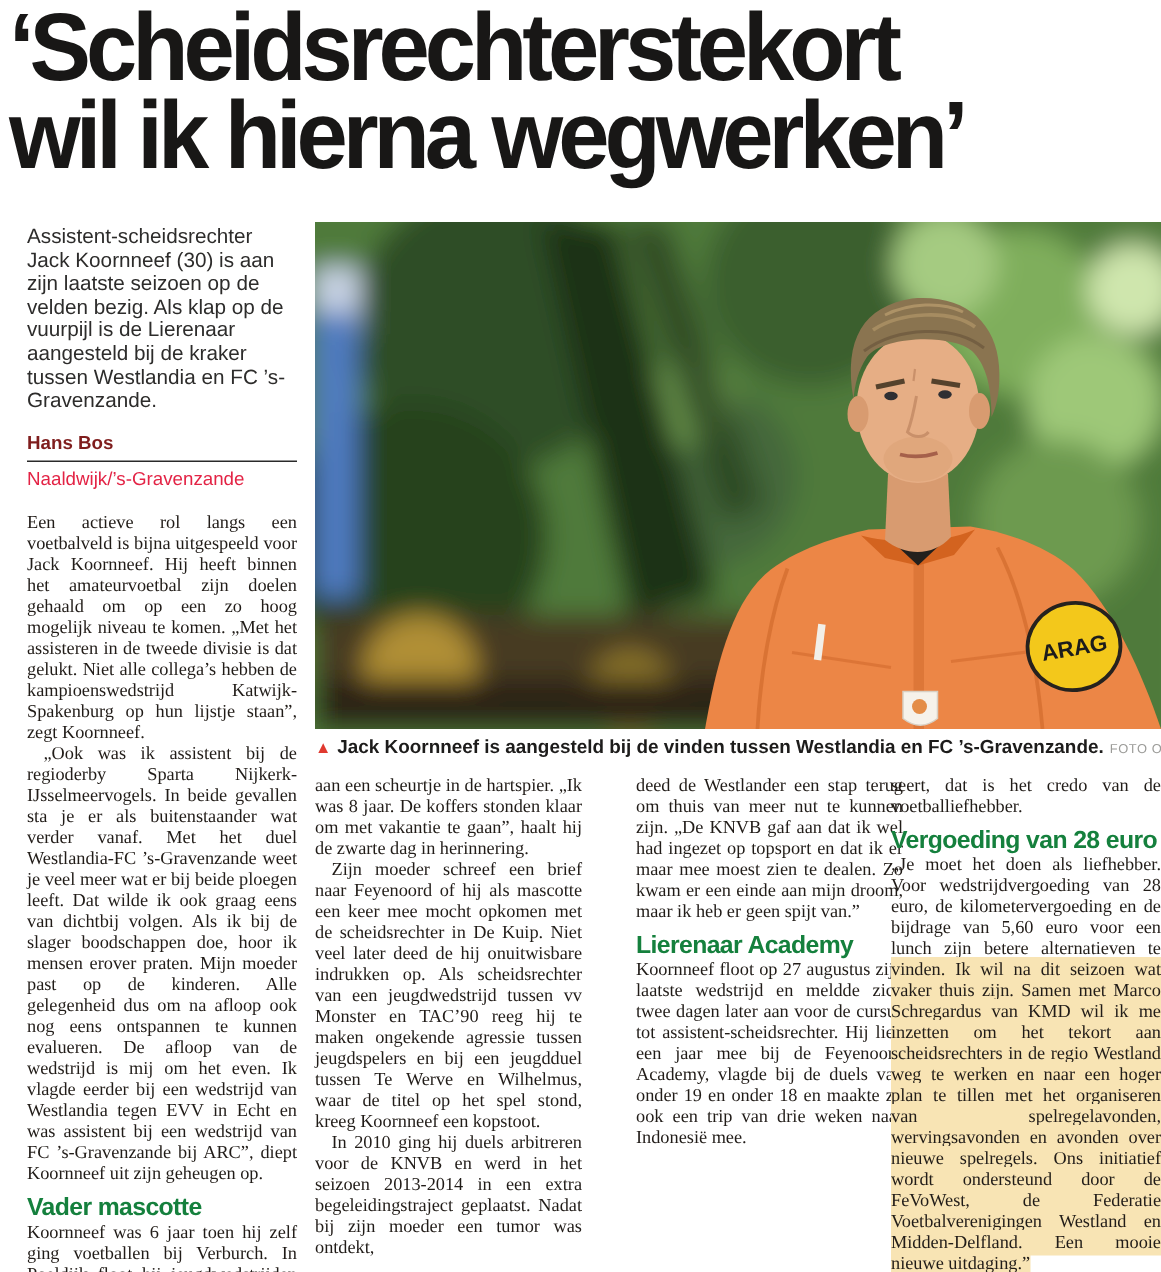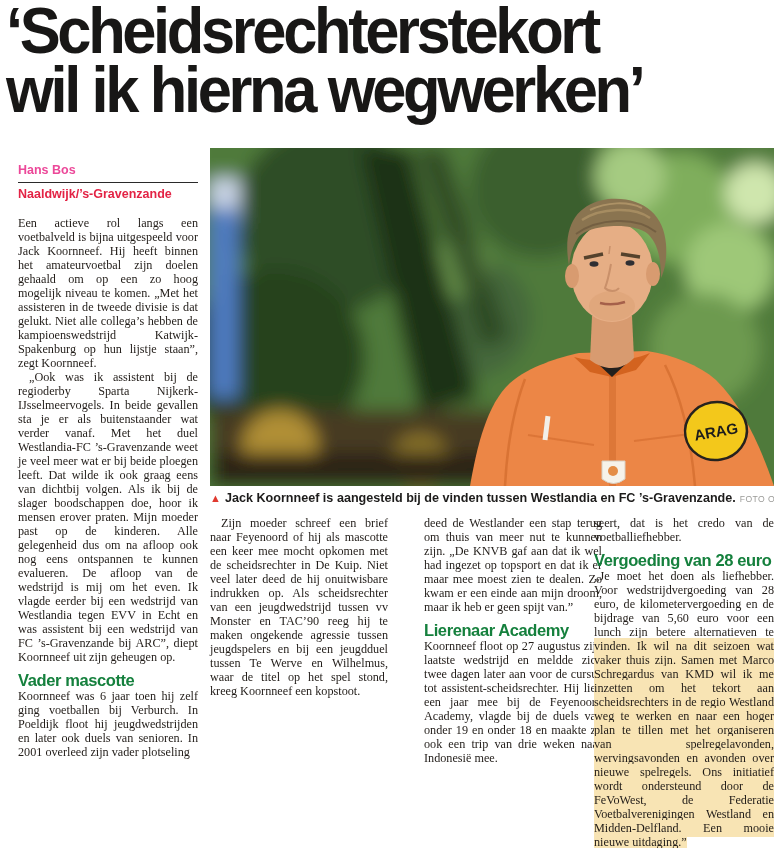--- a/index.html
+++ b/index.html
@@ -18,23 +18,23 @@
   }
   .hl-line{display:block;white-space:nowrap;}
 
   
   .leftcol{position:absolute;left:18px;top:150px;width:180px;}
   .lead{
     margin:0;font-size:13.8px;line-height:15.6px;color:#2d2c2b;
     font-family:"Liberation Sans",sans-serif;
   }
   .byline{margin-top:13px;}
-  .byline .author{font-size:12.5px;font-weight:bold;color:#ec4899;padding-bottom:5px;}
+  .byline .author{font-size:12.5px;font-weight:bold;color:#7f1d1d;padding-bottom:5px;}
   .byline .rule{border-top:1.5px solid #2a2a2a;margin:0 0 4px 0;height:0;}
-  .byline .loc{font-size:12.5px;font-weight:bold;color:#e32345;}
+  .byline .loc{font-size:12.5px;font-weight:normal;color:#e32345;}
 
   
   .bodytext{
     font-family:"Liberation Serif",serif;font-size:12.2px;line-height:14px;
     text-align:justify;color:#211c18;
   }
   .leftcol .bodytext{margin-top:15px;}
   .bodytext p{margin:0;}
   .bodytext p.ind{text-indent:11px;}
   .subhead{
@@ -68,20 +68,21 @@
 <body>
 
 <div class="page">
 
   <h1 class="headline">
     <span class="hl-line">‘Scheidsrechterstekort</span>
     <span class="hl-line">wil ik hierna wegwerken’</span>
   </h1>
 
   <div class="leftcol">
+    <p class="lead">Assistent-scheidsrechter Jack Koornneef (30) is aan zijn laatste seizoen op de velden bezig. Als klap op de vuurpijl is de Lierenaar aangesteld bij de kraker tussen Westlandia en FC ’s-Gravenzande.</p>
     <div class="byline">
       <div class="author">Hans Bos</div>
       <div class="rule"></div>
       <div class="loc">Naaldwijk/’s-Gravenzande</div>
     </div>
     <div class="bodytext">
       <p>Een actieve rol langs een voetbalveld is bijna uitgespeeld voor Jack Koornneef. Hij heeft binnen het amateurvoetbal zijn doelen gehaald om op een zo hoog mogelijk niveau te komen. „Met het assisteren in de tweede divisie is dat gelukt. Niet alle collega’s hebben de kampioenswedstrijd Katwijk-Spakenburg op hun lijstje staan”, zegt Koornneef.</p>
       <p class="ind">„Ook was ik assistent bij de regioderby Sparta Nijkerk-IJsselmeervogels. In beide gevallen sta je er als buitenstaander wat verder vanaf. Met het duel Westlandia-FC ’s-Gravenzande weet je veel meer wat er bij beide ploegen leeft. Dat wilde ik ook graag eens van dichtbij volgen. Als ik bij de slager boodschappen doe, hoor ik mensen erover praten. Mijn moeder past op de kinderen. Alle gelegenheid dus om na afloop ook nog eens ontspannen te kunnen evalueren. De afloop van de wedstrijd is mij om het even. Ik vlagde eerder bij een wedstrijd van Westlandia tegen EVV in Echt en was assistent bij een wedstrijd van FC ’s-Gravenzande bij ARC”, diept Koornneef uit zijn geheugen op.</p>
       <h2 class="subhead">Vader mascotte</h2>
       <p>Koornneef was 6 jaar toen hij zelf ging voetballen bij Verburch. In Poeldijk floot hij jeugdwedstrijden en later ook duels van senioren. In 2001 overleed zijn vader plotseling</p>
@@ -157,21 +158,23 @@
         </g>
       </g>
     </svg>
   </div>
 
   <div class="caption">
     <span class="tri">▲</span><span class="cap-text">Jack Koornneef is aangesteld bij de vinden tussen Westlandia en FC ’s-Gravenzande.</span><span class="credit">FOTO ORANGE PICTURES</span>
   </div>
 
   <div class="col col2 bodytext">
+    <p>aan een scheurtje in de hartspier. „Ik was 8 jaar. De koffers stonden klaar om met vakantie te gaan”, haalt hij de zwarte dag in herinnering.</p>
     <p class="ind">Zijn moeder schreef een brief naar Feyenoord of hij als mascotte een keer mee mocht opkomen met de scheidsrechter in De Kuip. Niet veel later deed de hij onuitwisbare indrukken op. Als scheidsrechter van een jeugdwedstrijd tussen vv Monster en TAC’90 reeg hij te maken ongekende agressie tussen jeugdspelers en bij een jeugdduel tussen Te Werve en Wilhelmus, waar de titel op het spel stond, kreeg Koornneef een kopstoot.</p>
+    <p class="ind">In 2010 ging hij duels arbitreren voor de KNVB en werd in het seizoen 2013-2014 in een extra begeleidingstraject geplaatst. Nadat bij zijn moeder een tumor was ontdekt,</p>
   </div>
 
   <div class="col col3 bodytext">
     <p>deed de Westlander een stap terug om thuis van meer nut te kunnen zijn. „De KNVB gaf aan dat ik wel had ingezet op topsport en dat ik er maar mee moest zien te dealen. Zo kwam er een einde aan mijn droom, maar ik heb er geen spijt van.”</p>
     <h2 class="subhead">Lierenaar Academy</h2>
     <p>Koornneef floot op 27 augustus zijn laatste wedstrijd en meldde zich twee dagen later aan voor de cursus tot assistent-scheidsrechter. Hij liep een jaar mee bij de Feyenoord Academy, vlagde bij de duels van onder 19 en onder 18 en maakte zo ook een trip van drie weken naar Indonesië mee.</p>
   </div>
 
   <div class="col col4 bodytext">
     <p>seert, dat is het credo van de voetballiefhebber.</p>

